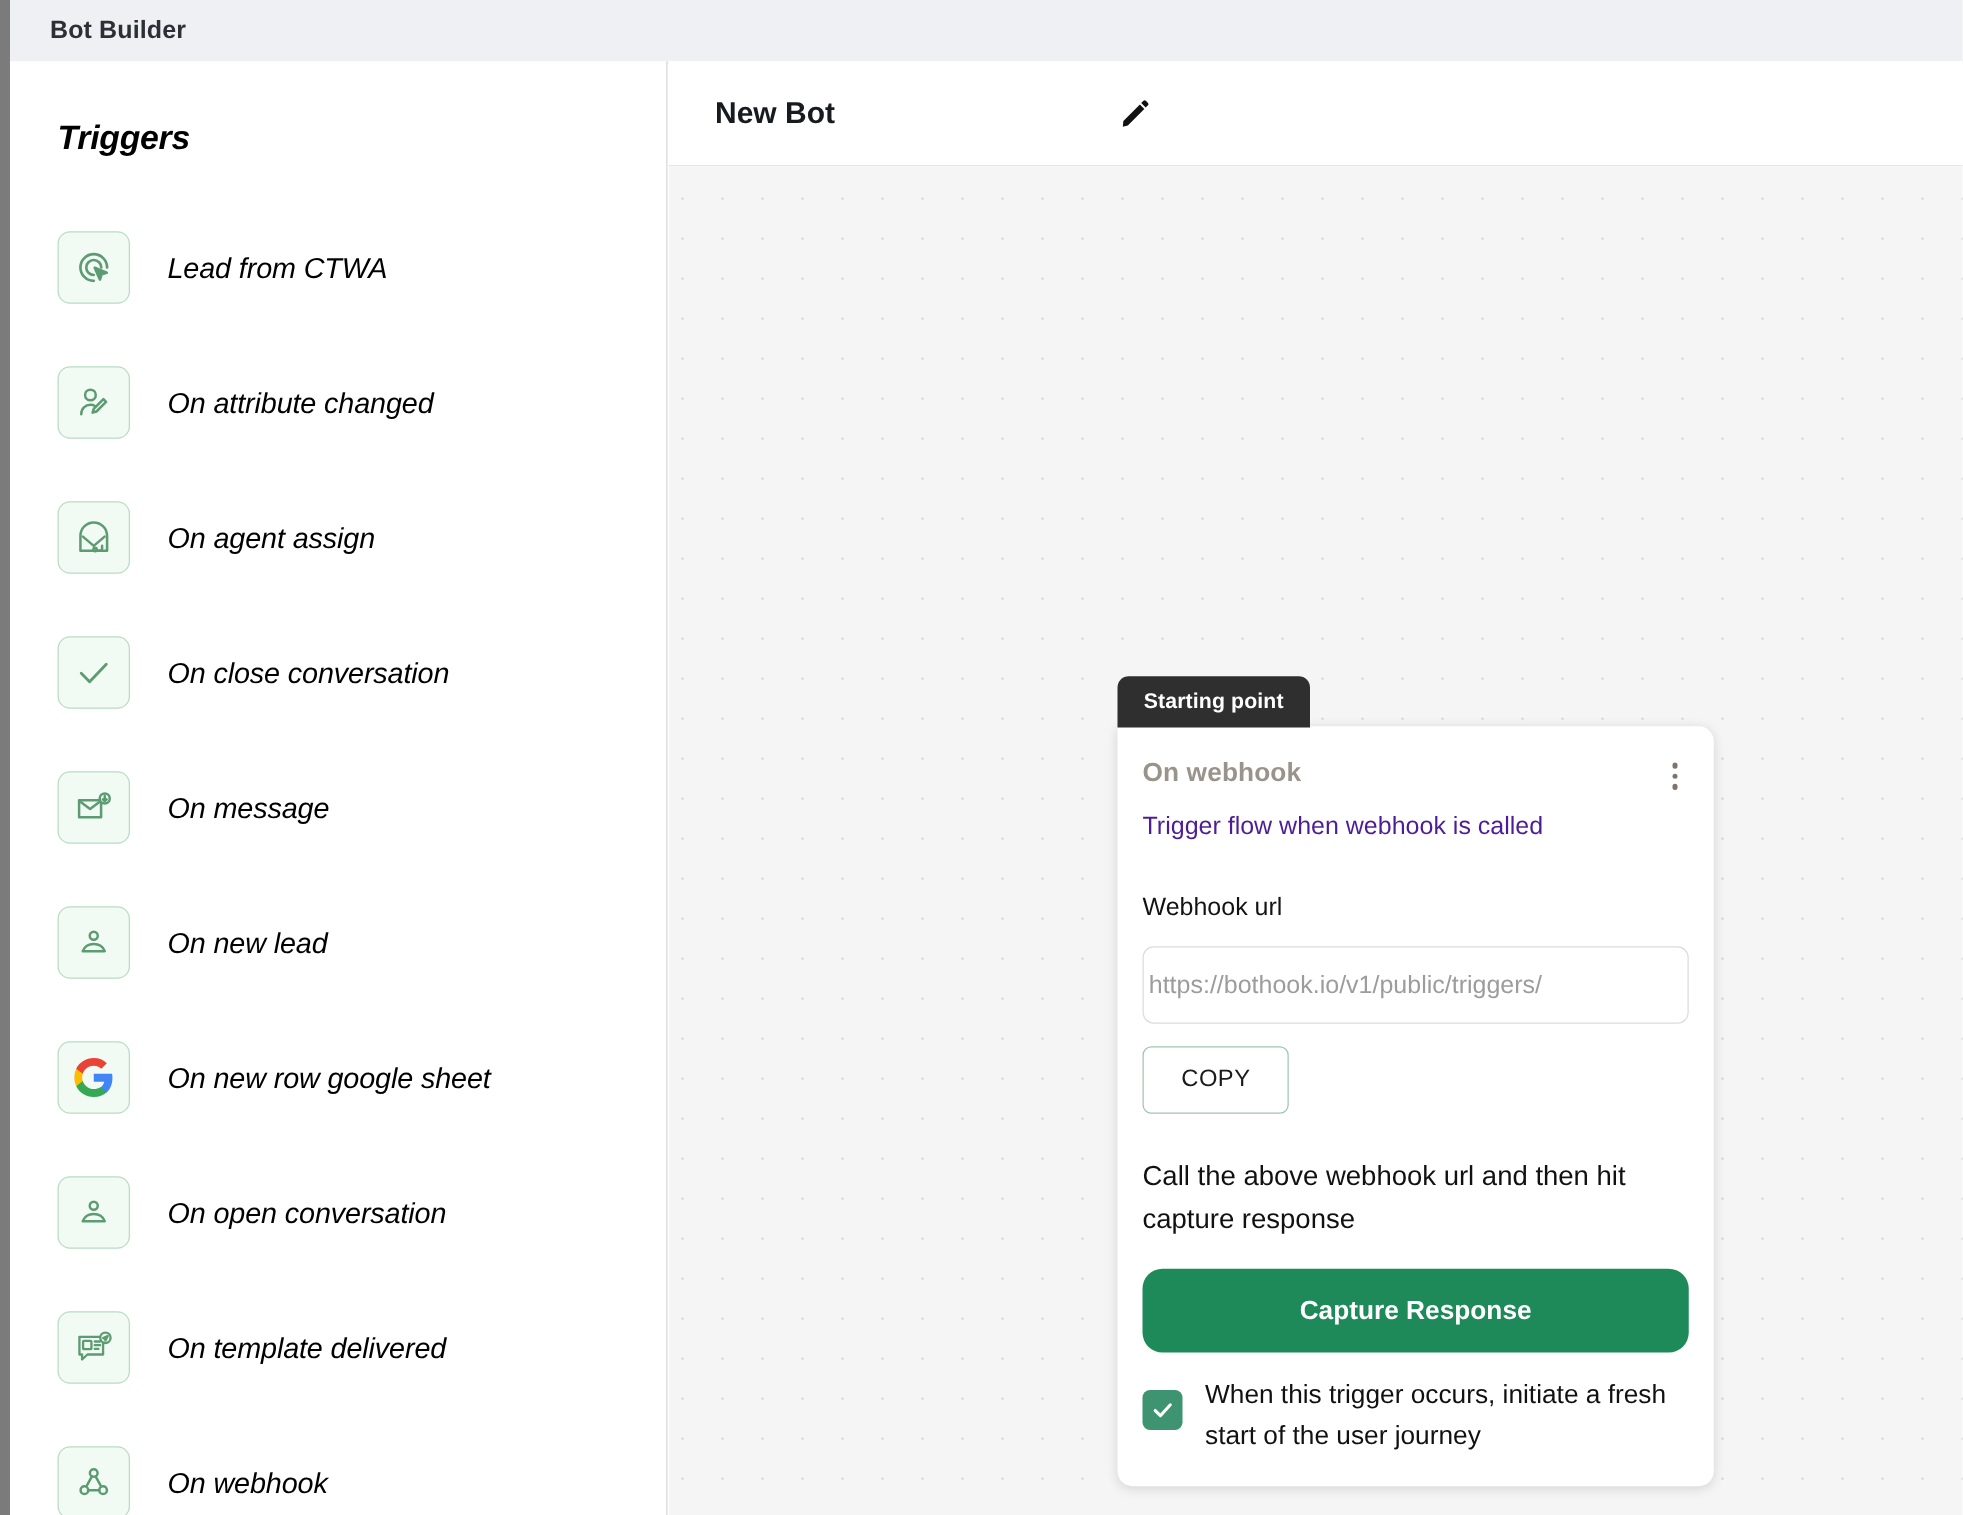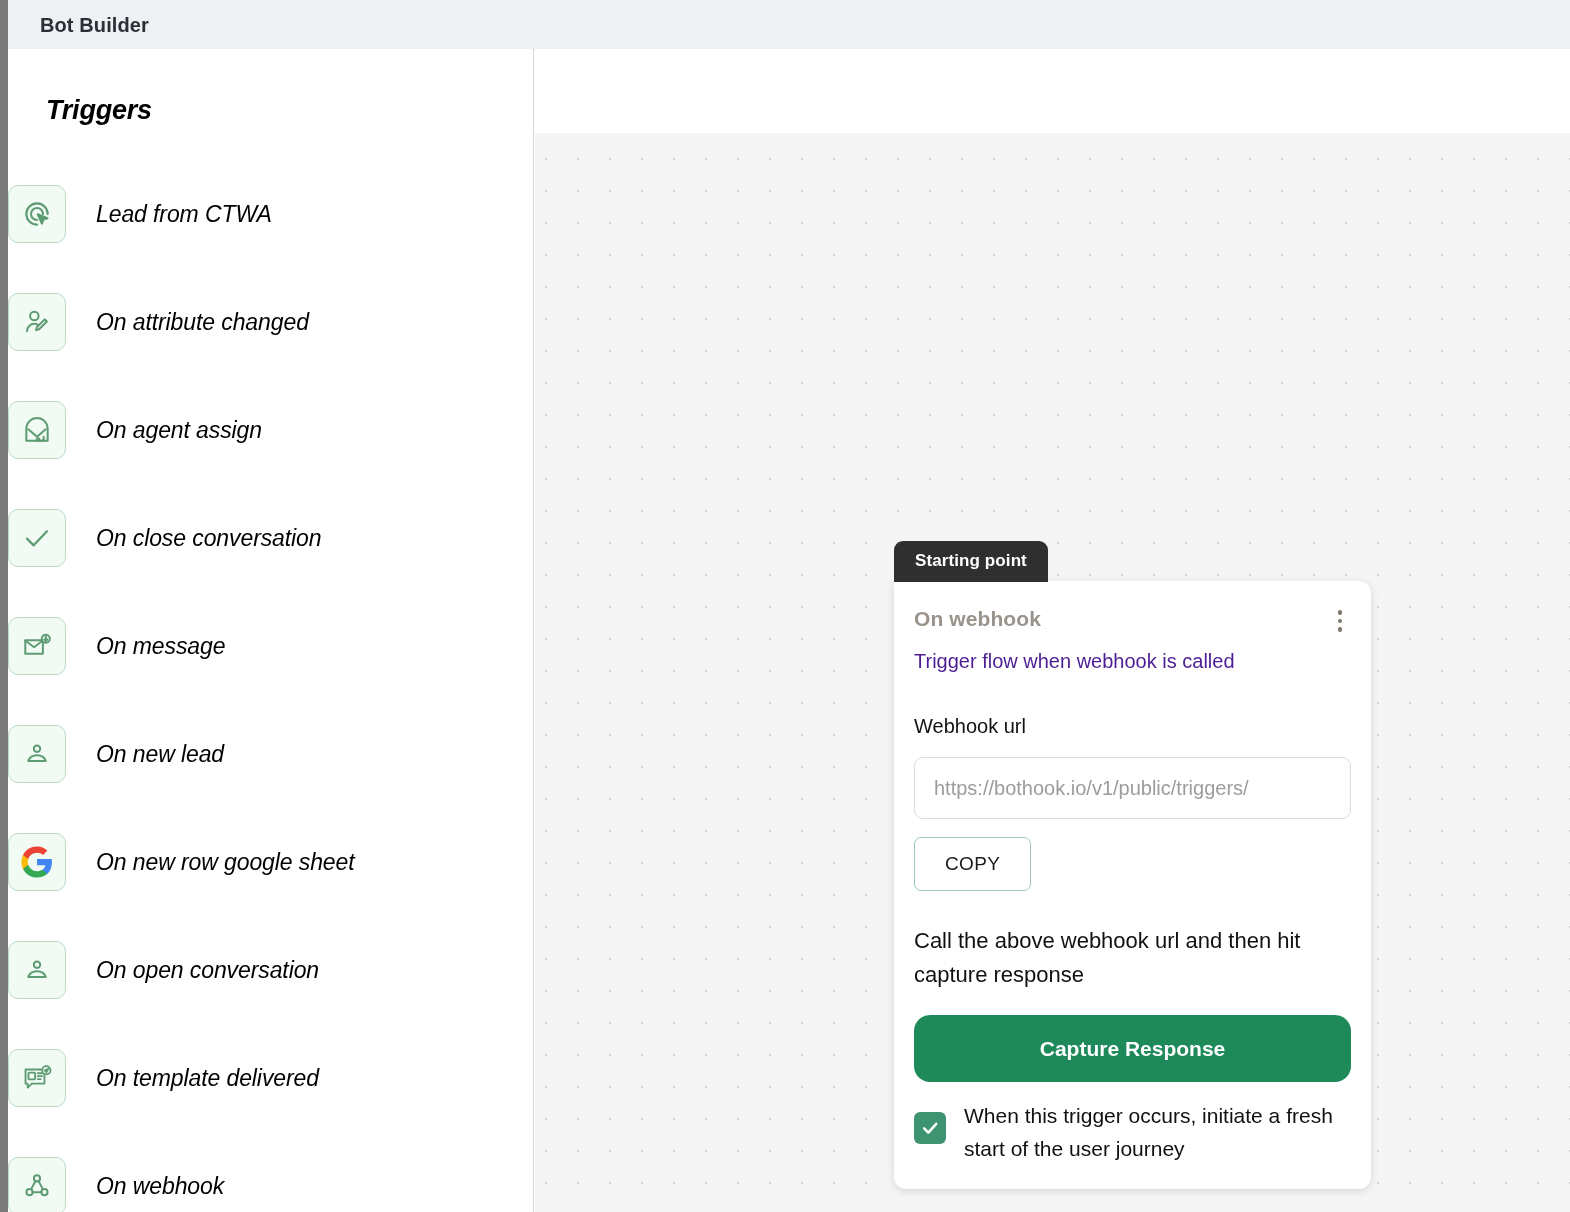--- a/index.html
+++ b/index.html
@@ -42,21 +42,21 @@
   }
   #sidebar h2 {
     position: absolute; left: 38px; top: 46px;
     font-size: 27px; font-weight: bold; color: #000;
     letter-spacing: -.2px;
   }
   .trig-list { position: absolute; left: 0; top: 136px; width: 100%; }
   .trig-item {
     display: flex; align-items: center;
     height: 58px; margin-bottom: 50px;
-    cursor: pointer;
+    padding-left: 38px; cursor: pointer;
   }
   .trig-ico {
     width: 58px; height: 58px; flex: 0 0 58px;
     border: 1px solid #b9dcc3;
     border-radius: 10px;
     background: #f1fbf4;
     display: flex; align-items: center; justify-content: center;
   }
   .trig-ico svg { display: block; }
   .trig-label {
@@ -148,21 +148,21 @@
   }
   .url-input {
     margin-top: 19px;
     width: 100%; height: 62px;
     border: 1px solid #dcdcdc;
     border-radius: 9px;
     background: #fff;
     font-family: "Liberation Sans", sans-serif;
     font-size: 20px;
     color: #9c9c9c;
-    padding: 0 19px;
+    padding: 0 4px;
     outline: none;
     overflow: hidden;
     white-space: nowrap;
     display: flex; align-items: center;
   }
   .copy-btn {
     margin-top: 18px;
     display: inline-block;
     border: 1px solid #9fc8ae;
     border-radius: 7px;
@@ -330,20 +330,29 @@
         </svg>
       </div>
       <div class="trig-label">On webhook</div>
     </div>
 
   </div>
 </div>
 
 <div id="canvas-wrap">
 
+  <div id="canvas-header">
+    <div class="bot-name">New Bot</div>
+    <div class="edit-btn">
+      <svg width="26" height="26" viewBox="0 0 24 24" fill="#111">
+        <path d="M3.4 17.3 15.6 5.1l3.3 3.3L6.7 20.6 3 21.6z"></path>
+        <path d="M16.6 4.1 18.3 2.4a1.2 1.2 0 0 1 1.7 0l1.6 1.6a1.2 1.2 0 0 1 0 1.7l-1.7 1.7z"></path>
+      </svg>
+    </div>
+  </div>
 
   <div id="canvas">
 
     <div id="node">
       <div class="badge">Starting point</div>
 
       <div class="card">
         <div class="card-head">
           <div class="card-title">On webhook</div>
           <div class="kebab">

